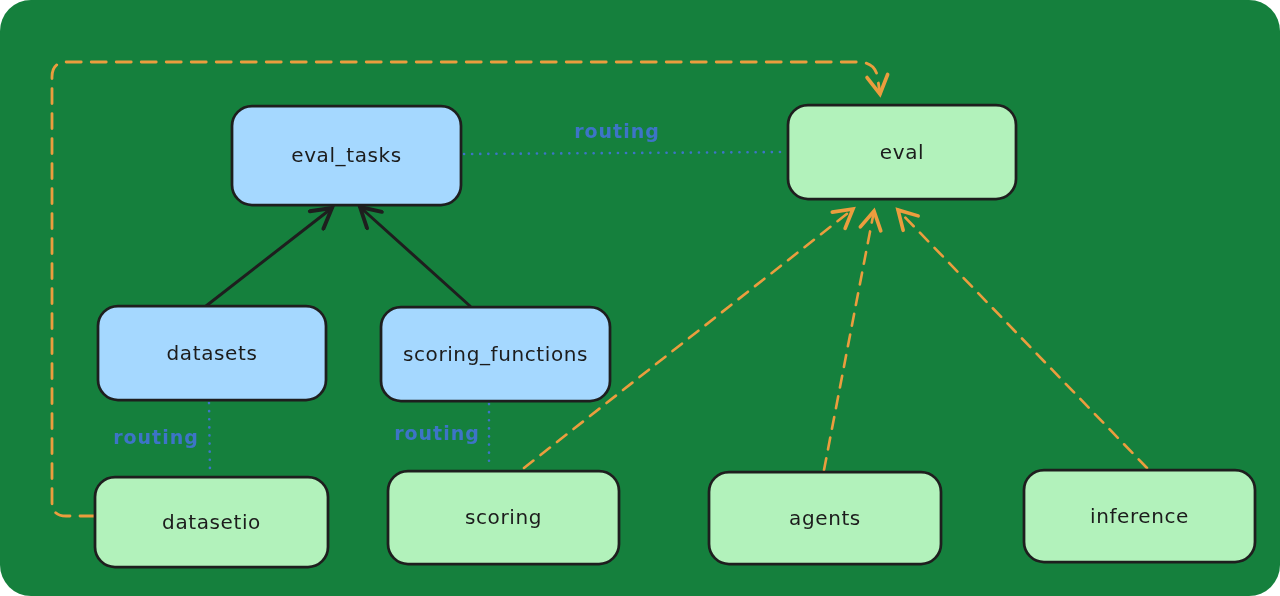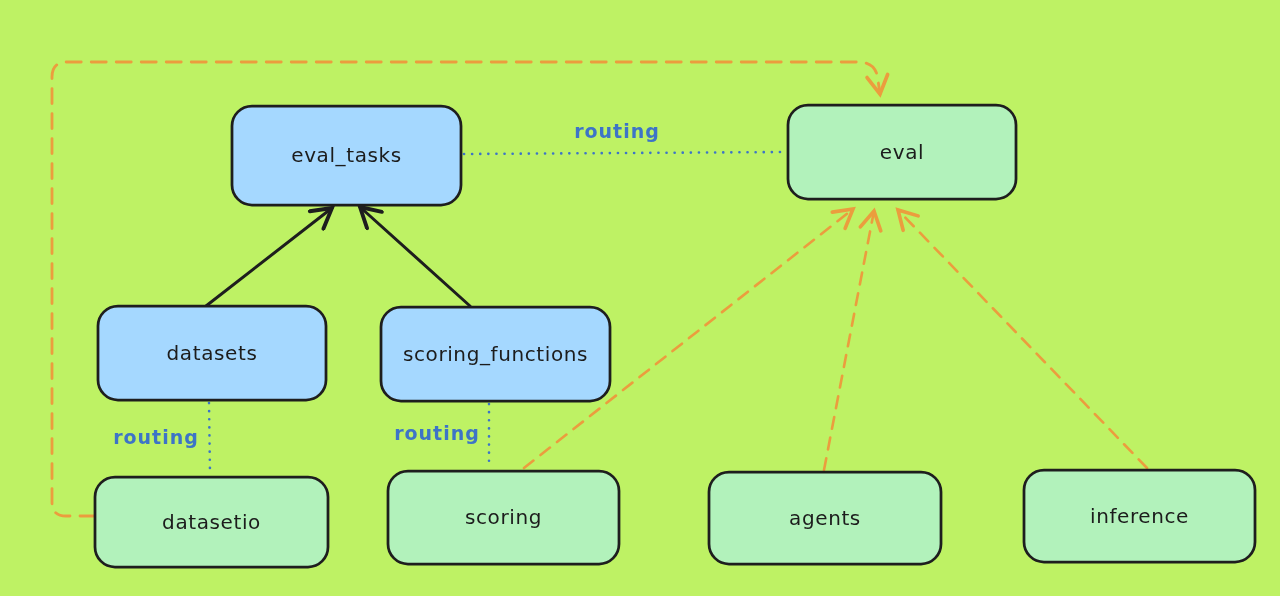--- a/index.html
+++ b/index.html
@@ -8,21 +8,22 @@
     background: #ffffff;
     width: 1280px;
     height: 596px;
     overflow: hidden;
     font-family: "DejaVu Sans", "Liberation Sans", sans-serif;
   }
   .canvas-wrap {
     position: relative;
     width: 1280px;
     height: 596px;
-    background: #bef264;
+    background: #15803d;
+    border-radius: 31px;
   }
   svg { display: block; }
   .node-shape {
     stroke: #1e1e1e;
     stroke-width: 2.75;
   }
   .node-shape.blue  { fill: #a5d8ff; }
   .node-shape.green { fill: #b2f2bb; }
   .node-label {
     fill: #1c1c1c;

